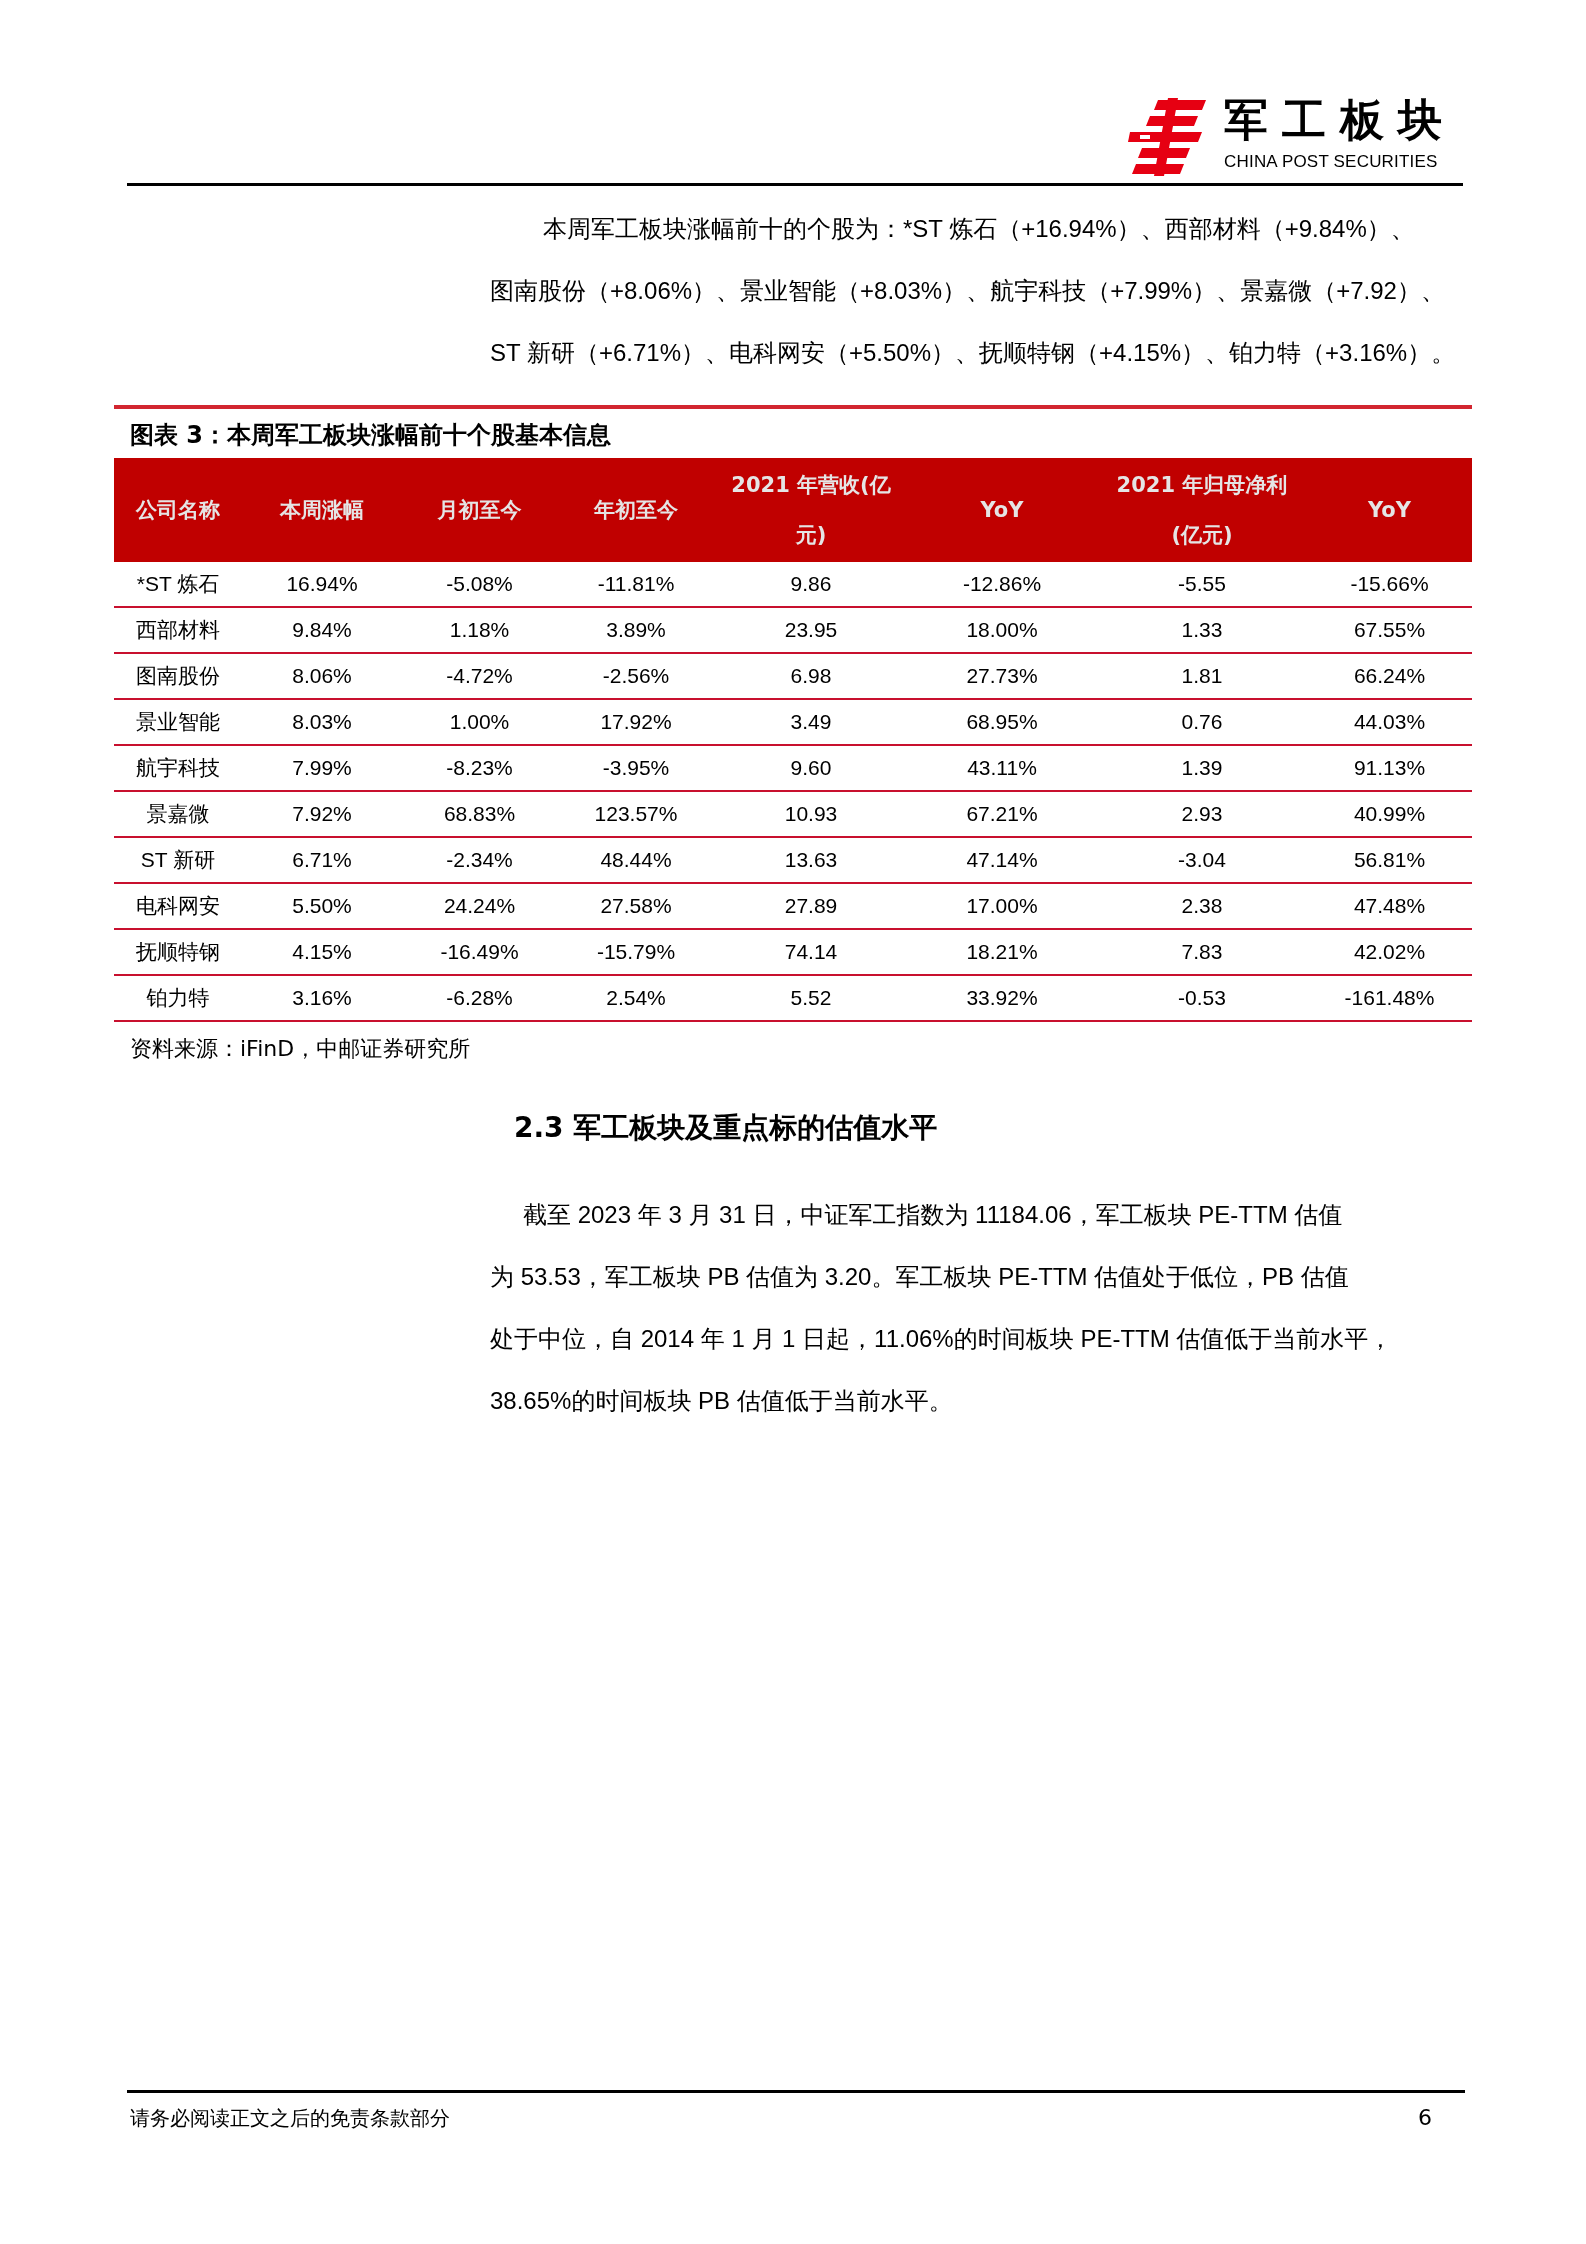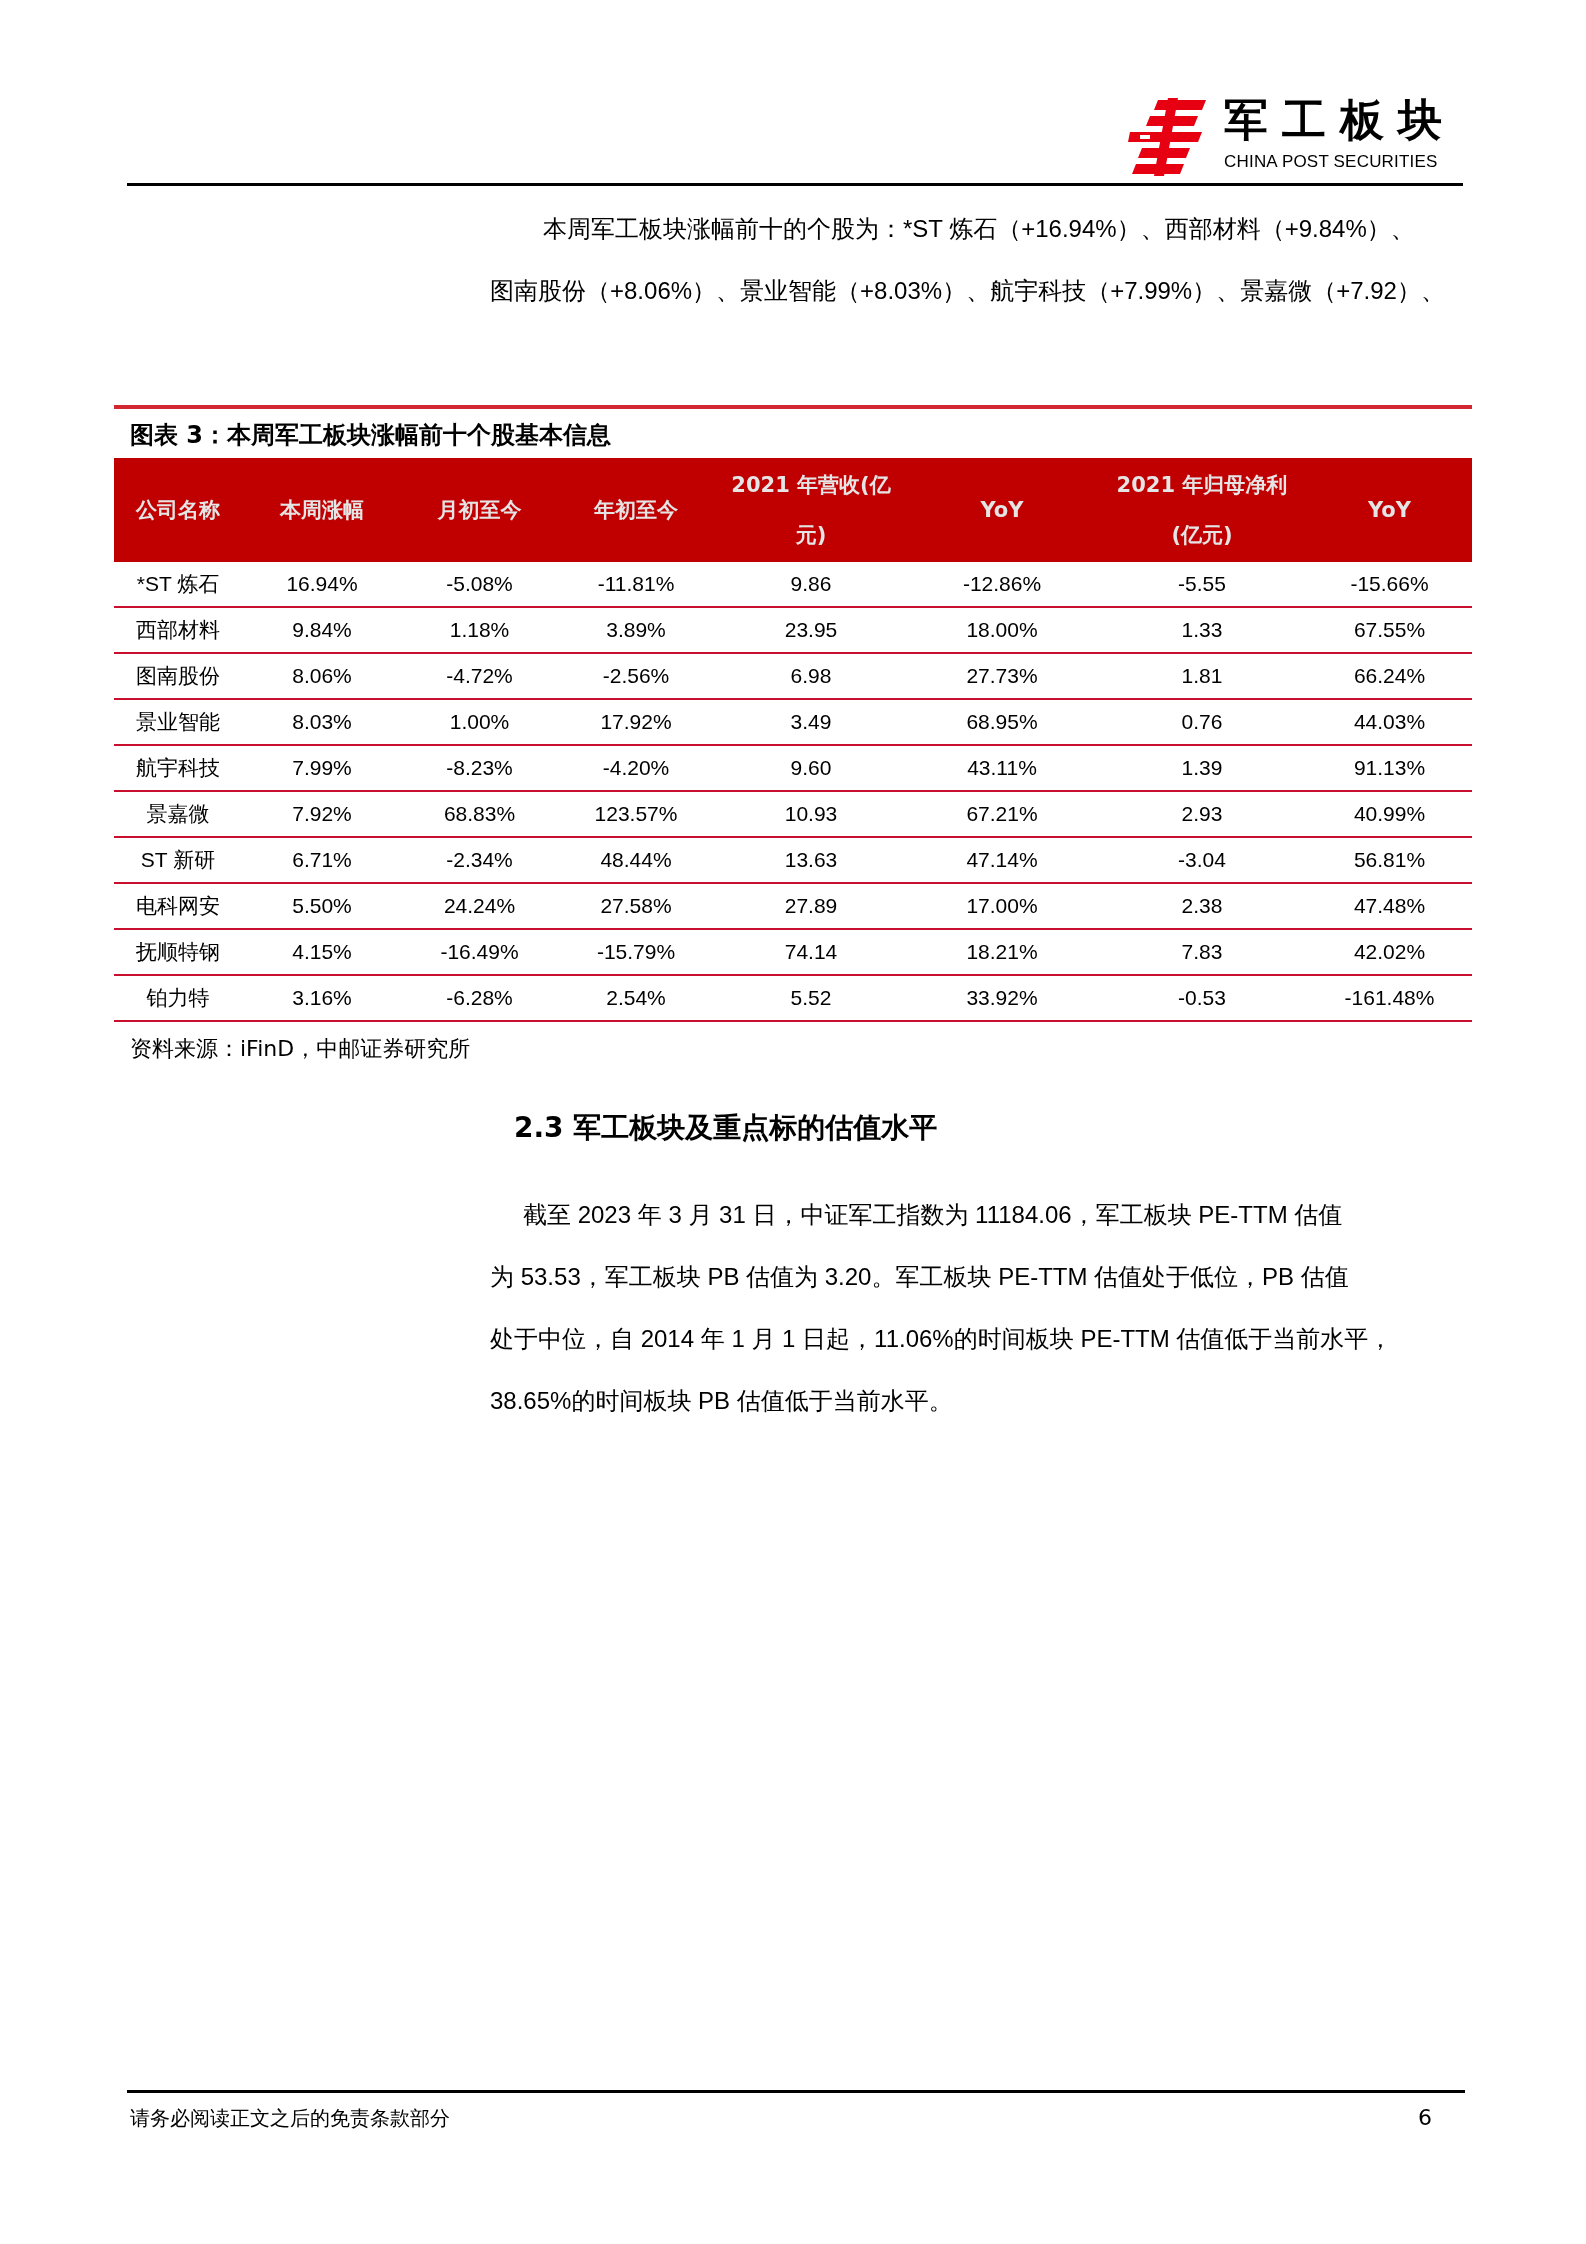--- a/index.html
+++ b/index.html
@@ -61,20 +61,21 @@
     </g>
   </svg>
   <div class="logo-cn">军工板块</div>
   <div class="logo-en">CHINA POST SECURITIES</div>
 </div>
 <div class="header-rule"></div>
 
 <div class="para" style="top: 198px; left: 490px;">
   <span class="line" style="margin-left: 53px;">本周军工板块涨幅前十的个股为：*ST 炼石（+16.94%）、西部材料（+9.84%）、</span>
   <span class="line" style="margin-left: 0;">图南股份（+8.06%）、景业智能（+8.03%）、航宇科技（+7.99%）、景嘉微（+7.92）、</span>
+  <span class="line" style="margin-left: 0;">ST 新研（+6.71%）、电科网安（+5.50%）、抚顺特钢（+4.15%）、铂力特（+3.16%）。</span>
 </div>
 
 <div class="fig-rule"></div>
 <div class="fig-title">图表 3：本周军工板块涨幅前十个股基本信息</div>
 
 <table class="data">
   <colgroup>
     <col style="width:128px">
       <col style="width:160px">
       <col style="width:155px">
@@ -140,21 +141,21 @@
       <td>17.92%</td>
       <td>3.49</td>
       <td>68.95%</td>
       <td>0.76</td>
       <td>44.03%</td>
     </tr>
     <tr>
       <td>航宇科技</td>
       <td>7.99%</td>
       <td>-8.23%</td>
-      <td>-4.20%</td>
+      <td>-3.95%</td>
       <td>9.60</td>
       <td>43.11%</td>
       <td>1.39</td>
       <td>91.13%</td>
     </tr>
     <tr>
       <td>景嘉微</td>
       <td>7.92%</td>
       <td>68.83%</td>
       <td>123.57%</td>

